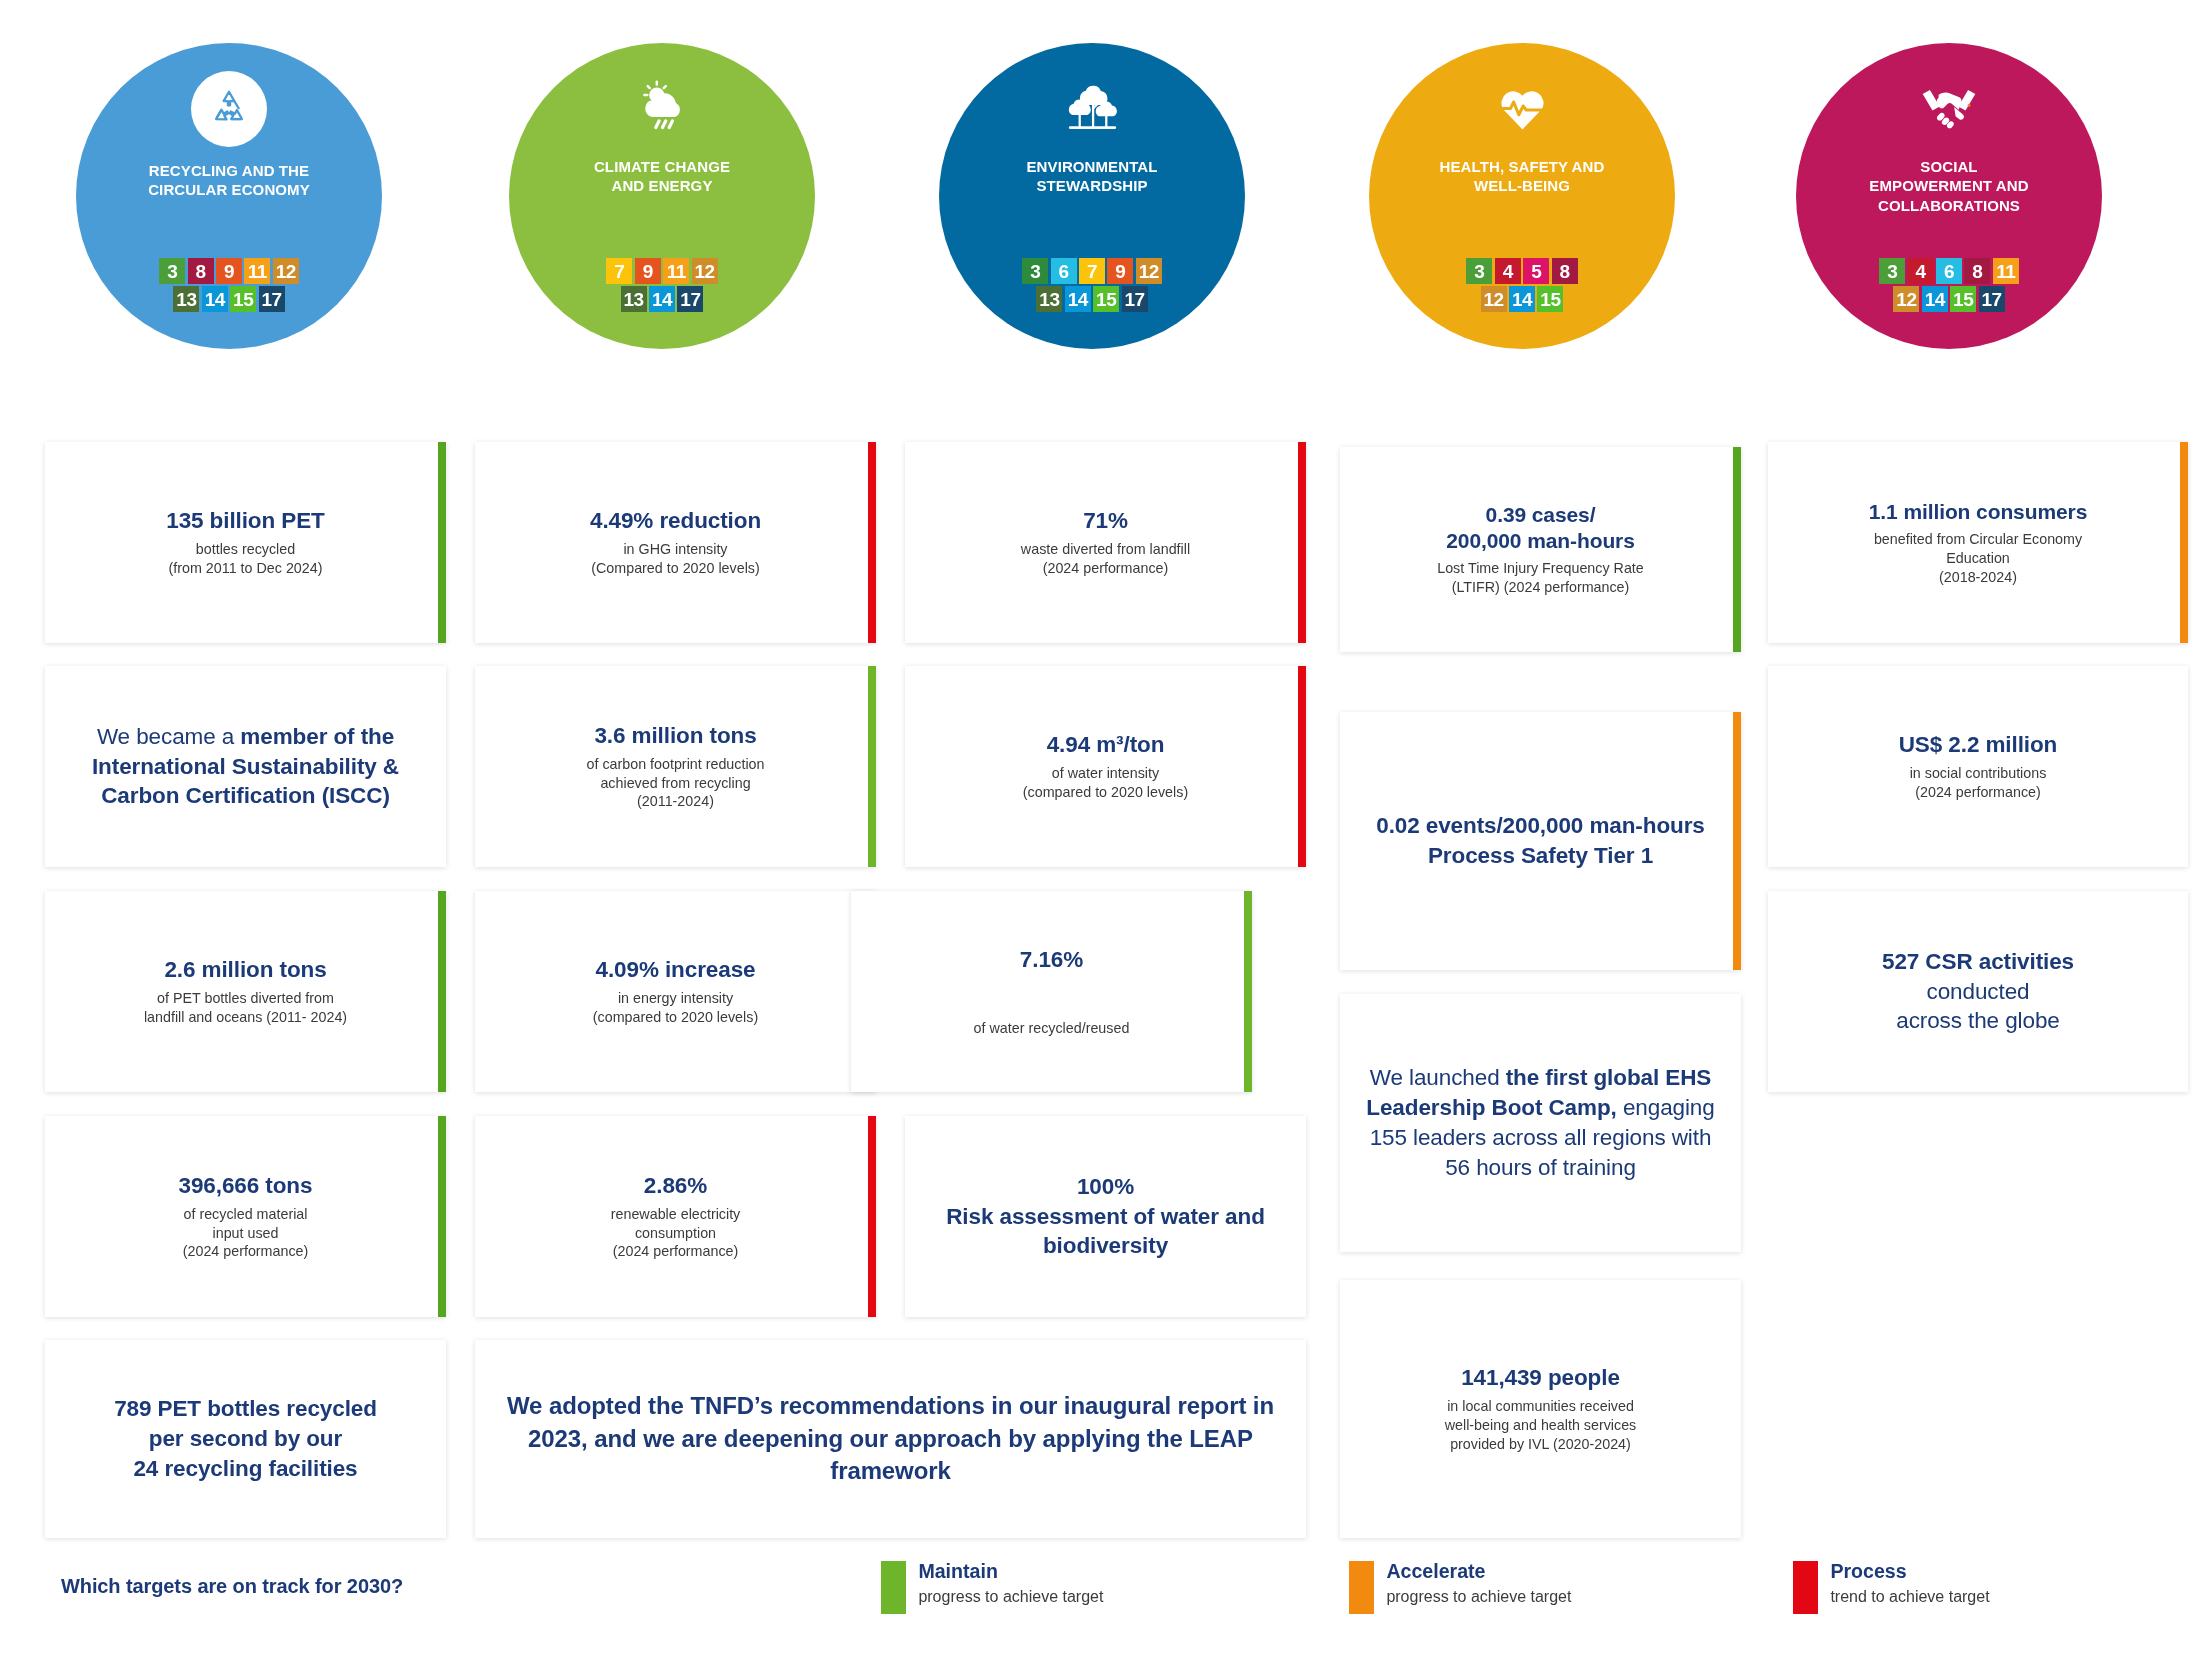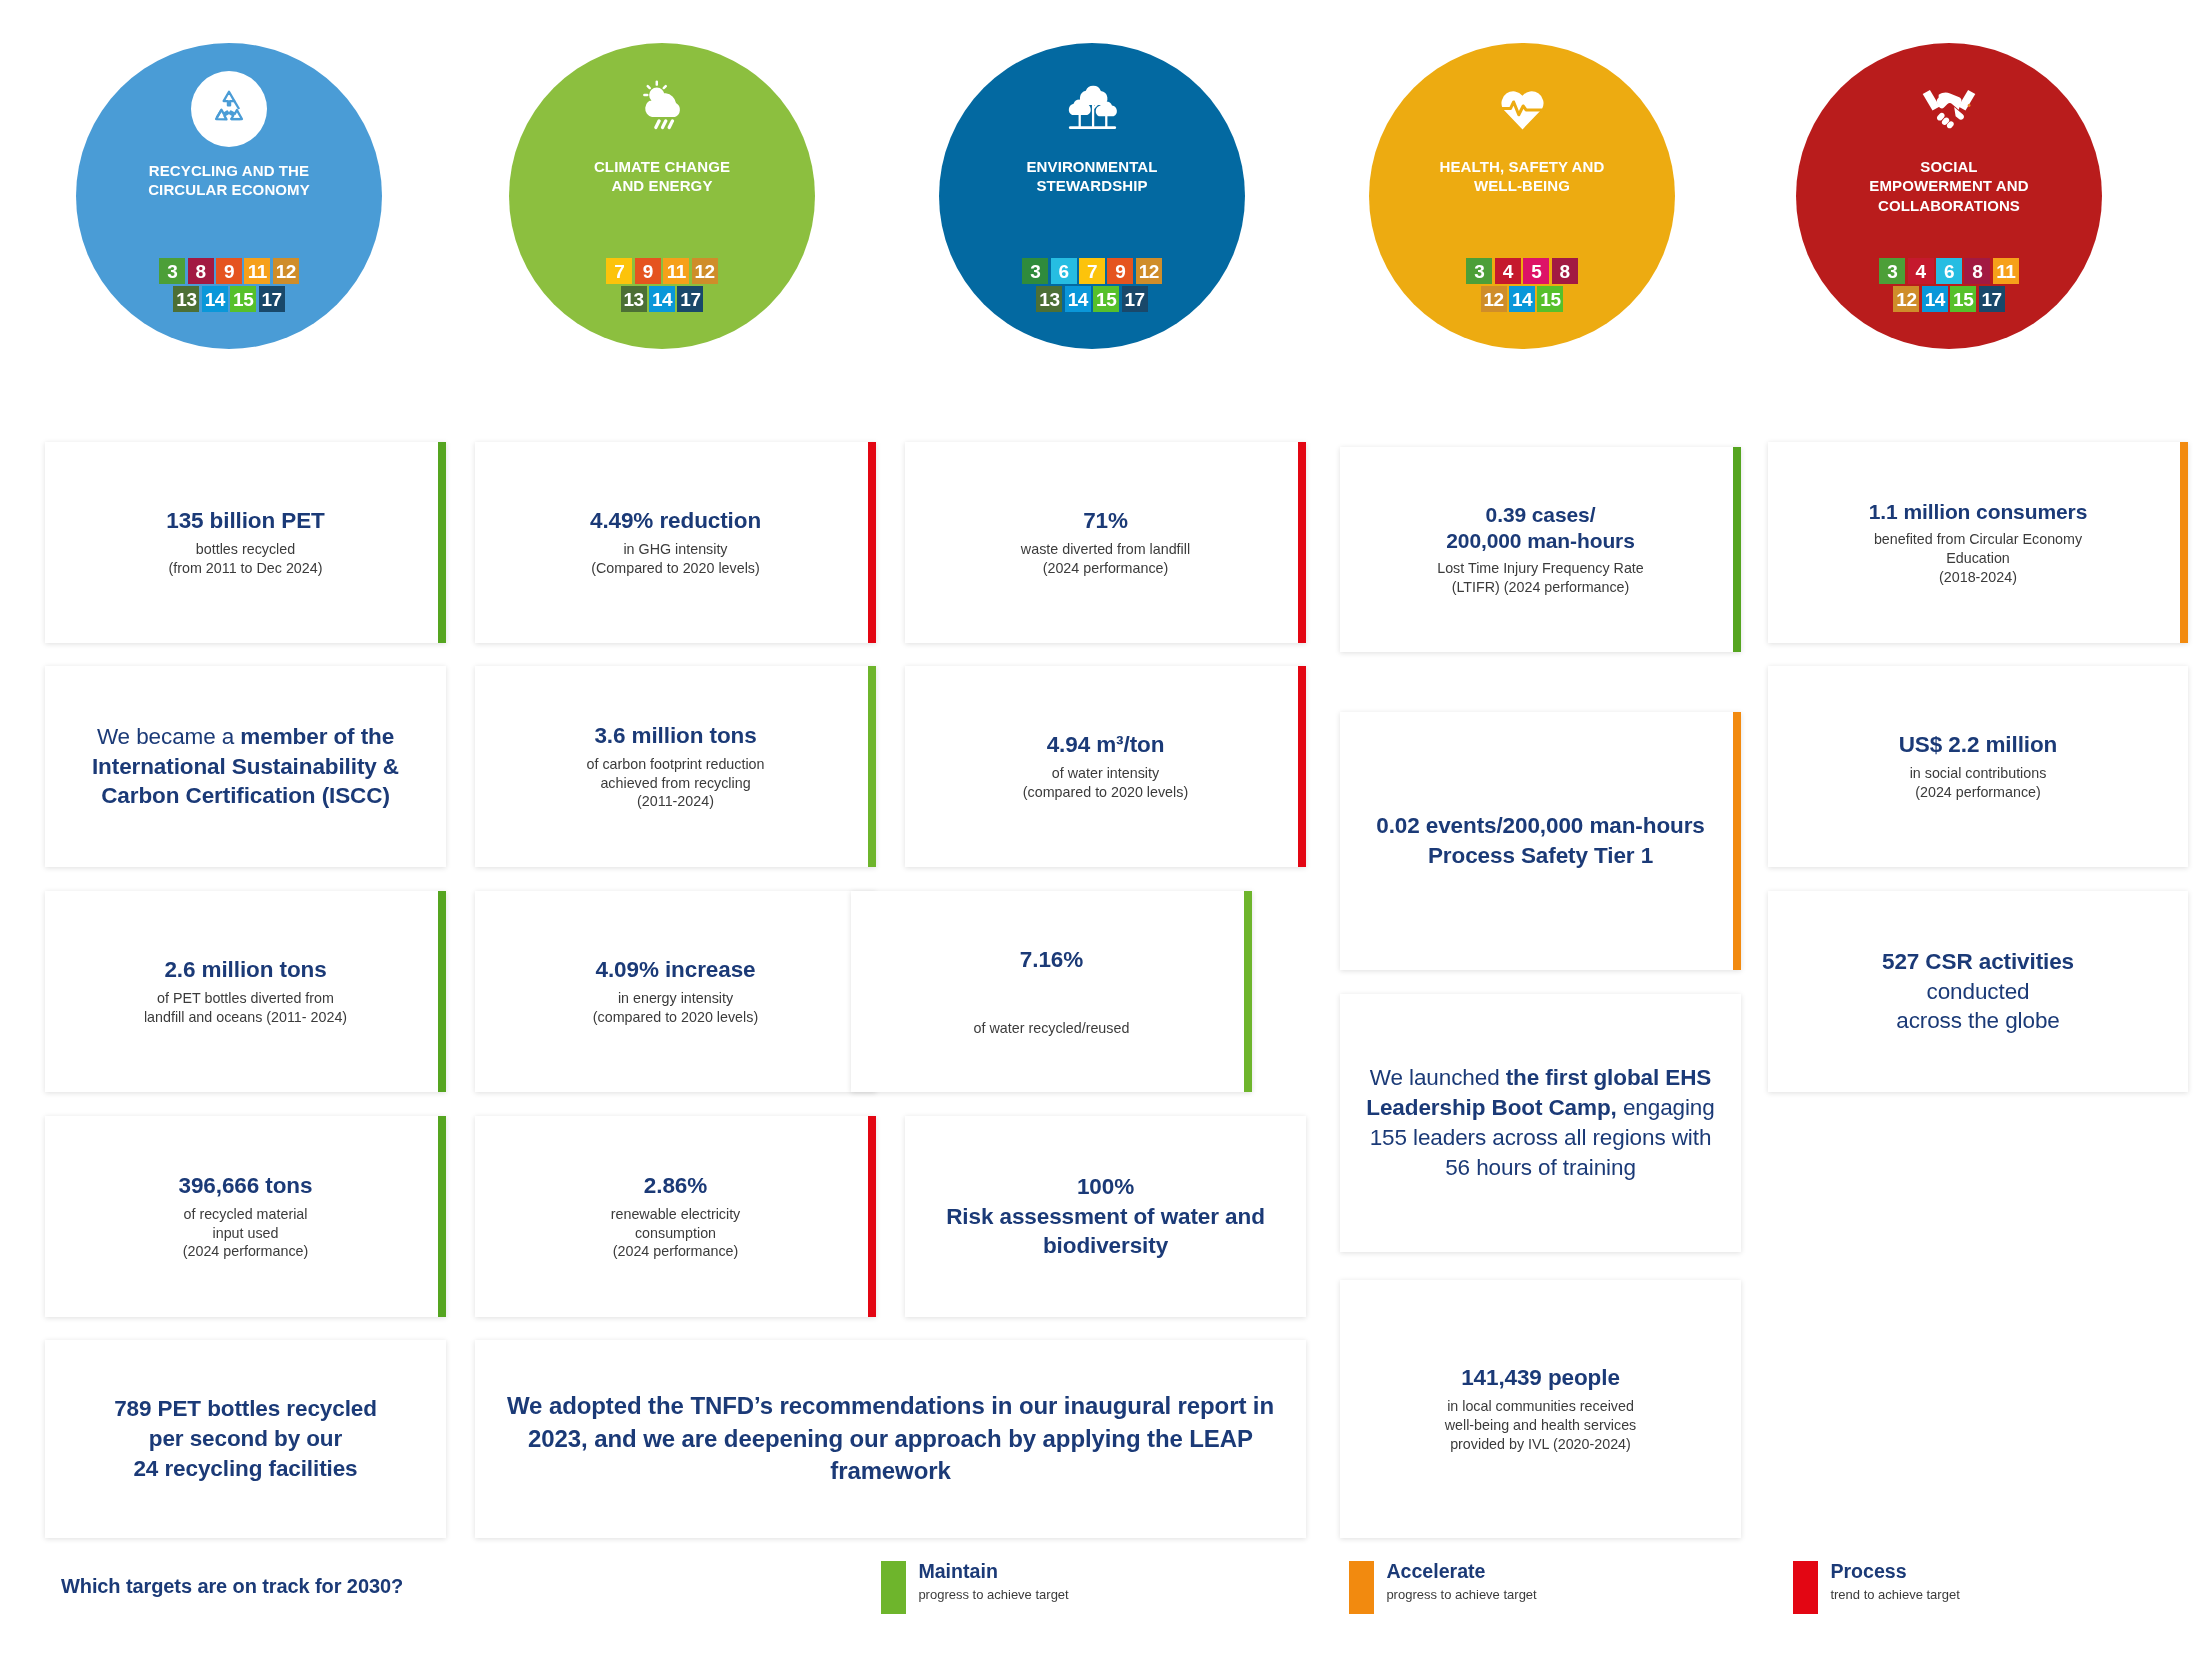--- a/index.html
+++ b/index.html
@@ -130,21 +130,21 @@
   }
   .legend-item {
     position: absolute;
     top: 0;
     display: flex;
     align-items: flex-start;
     gap: 12.4px;
   }
   .legend-swatch { width: 25px; height: 53px; flex: none; }
   .legend-label { font-size: 19.6px; font-weight: bold; color: #1b3a77; line-height: 1.1; }
-  .legend-desc { font-size: 13px; color: #3b3b3b; margin-top: 5.7px; line-height: 1.1; }
+  .legend-desc { font-size: 16px; color: #3b3b3b; margin-top: 5.7px; line-height: 1.1; }
 </style>
 </head>
 <body>
 
 <div class="pillars">
     <div class="pillar" style="left: 76px;">
       <div class="pillar-circle" style="background: rgb(74, 156, 214);">
         <div class="pillar-icon badge">
           <svg width="46" height="46" viewBox="0 0 64 64" fill="none" stroke="#4a9cd6" stroke-width="3.2" stroke-linejoin="round">
       <path d="M32 8 L39.5 21 L33.5 21 L33.5 27 L30.5 27 L30.5 21 L24.5 21 Z"></path>
@@ -264,21 +264,21 @@
           </div>
           <div class="sdg-row">
             <div class="sdg" style="background: rgb(207, 141, 42);">12</div>
             <div class="sdg" style="background: rgb(10, 151, 217);">14</div>
             <div class="sdg" style="background: rgb(86, 192, 43);">15</div>
           </div>
         </div>
       </div>
     </div>
     <div class="pillar" style="left: 1796px;">
-      <div class="pillar-circle" style="background: #b91c1c;">
+      <div class="pillar-circle" style="background: #be185d;">
         <div class="pillar-icon">
           <svg width="66" height="66" viewBox="0 0 64 64" fill="#ffffff">
       <path d="M6.5 19.5 L13.5 15.5 L23 31.5 L16 35.5 Z"></path>
       <path d="M57.5 19.5 L50.5 15.5 L41 31.5 L48 35.5 Z"></path>
       <circle cx="51.5" cy="30.5" r="1.4" fill="#EC8527"></circle>
       <path d="M22 20 c3.5 -2.2 7.5 -2.6 11 -1.2 l9 3.8 c1.6 .7 2.4 2.3 2 3.8 l-2.6 8.2 l-6.5 -5.6 c-1.3 -1.1 -3.2 -1 -4.4 .2 l-3.4 3.3 c-1.4 1.4 -3.8 1 -4.7 -.8 l-1.8 -3.6 c-.9 -1.8 -.3 -4 1.3 -5.1 Z"></path>
       <path d="M23 38.5 c1 -1.1 2.8 -1.2 3.9 -.2 c1.1 1 1.2 2.7 .2 3.8 l-2 2.2 c-1 1.1 -2.8 1.2 -3.9 .2 c-1.1 -1 -1.2 -2.7 -.2 -3.8 Z"></path>
       <path d="M27.5 43 c1 -1.1 2.8 -1.2 3.9 -.2 c1.1 1 1.2 2.7 .2 3.8 l-1.8 2 c-1 1.1 -2.8 1.2 -3.9 .2 c-1.1 -1 -1.2 -2.7 -.2 -3.8 Z"></path>
       <path d="M32 46.8 c1 -1.1 2.7 -1.2 3.8 -.2 c1.1 1 1.2 2.6 .2 3.7 l-1.4 1.5 c-1 1.1 -2.7 1.2 -3.8 .2 c-1.1 -1 -1.2 -2.6 -.2 -3.7 Z"></path>
       <path d="M37 32 l8.5 7.2 c1.3 1.1 1.4 3 .2 4.2 c-1.2 1.2 -3.1 1.2 -4.3 .1 l-3 -2.6"></path>

